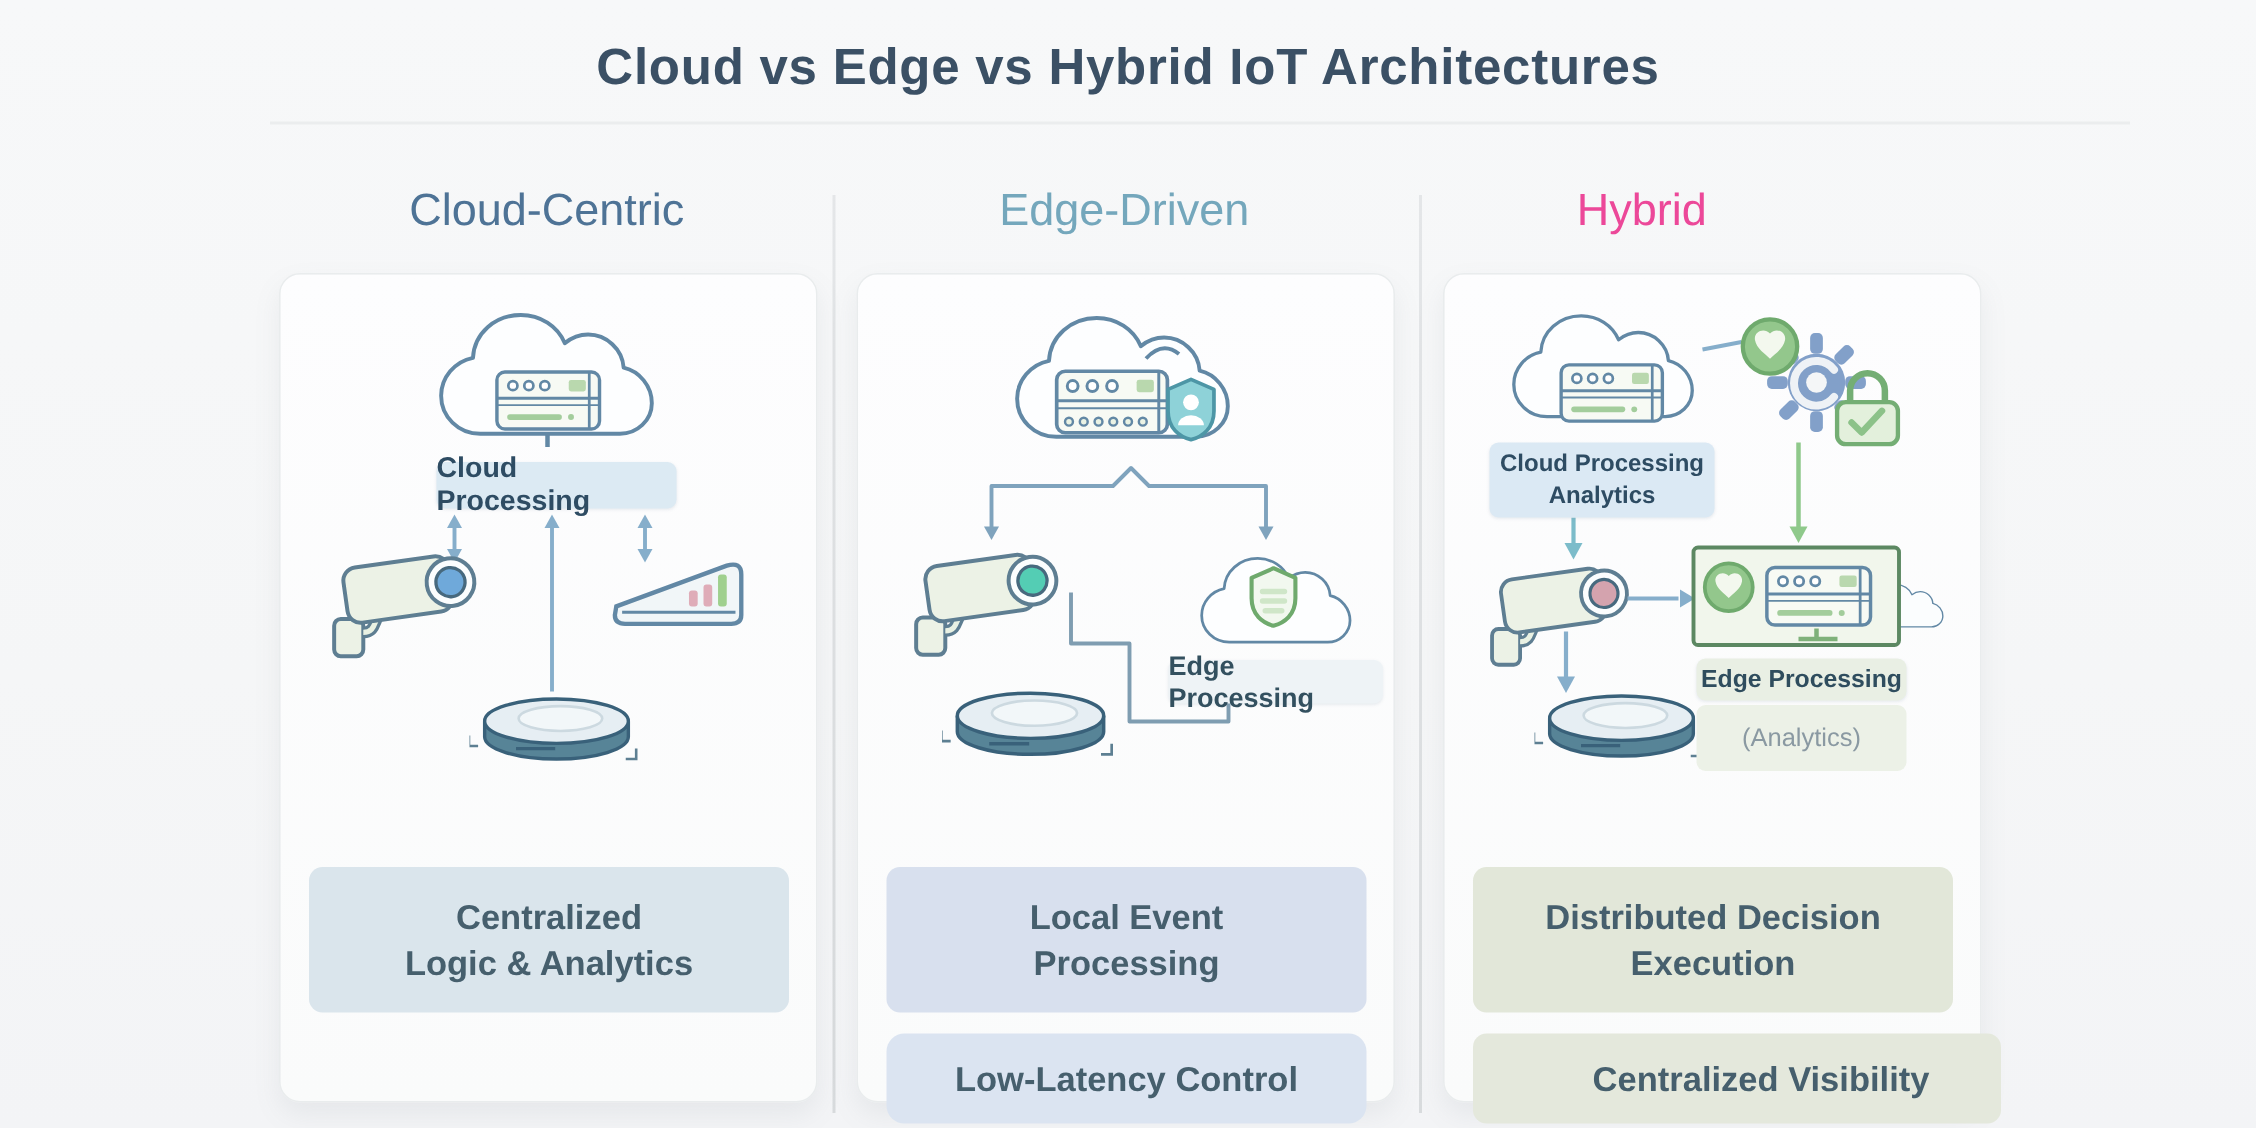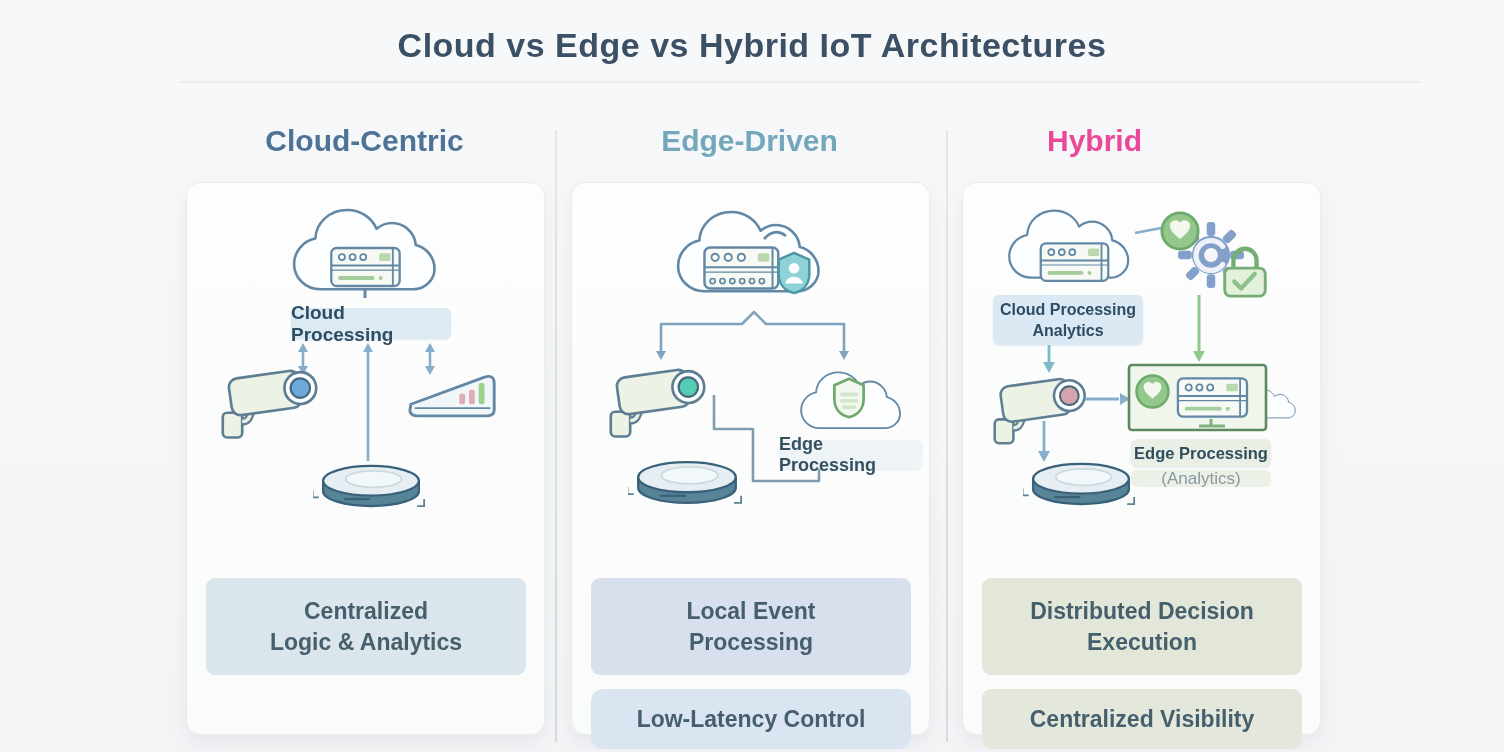--- a/index.html
+++ b/index.html
@@ -10,21 +10,21 @@
     position:relative;
   }
   .stage{position:absolute;inset:0;}
   .title{
     position:absolute;top:26px;left:0;right:0;text-align:center;
     font-size:34px;font-weight:700;color:#3b5065;letter-spacing:.5px;
   }
   .title-rule{position:absolute;top:81px;left:180px;right:84px;height:2px;background:#ebedee;}
   .col-header{
     position:absolute;top:124px;width:357px;height:46px;
-    text-align:center;font-size:30px;font-weight:700;
+    text-align:center;font-size:30px;font-weight:400;
   }
   .h1{left:186px;color:#4e7396;}
   .h2{left:571px;color:#74a7bc;}
   .h3{left:916px;color:#ec4899;}
   .vdiv{position:absolute;top:130px;bottom:10px;width:2px;
     background:linear-gradient(#e4e6e8,#d8dbdd);}
   .vd1{left:555px;} .vd2{left:946px;}
   .panel{
     position:absolute;top:182px;width:357px;height:551px;
     background:linear-gradient(180deg,#fdfdfe,#fafbfb);
@@ -36,31 +36,31 @@
   .lbl{
     position:absolute;z-index:2;display:flex;flex-direction:column;
     align-items:center;justify-content:center;
     font-weight:700;color:#2e4c63;border-radius:6px;
     box-shadow:0 1px 2px rgba(120,140,160,.15);
   }
   .lbl-cloud1{left:104px;top:125px;width:160px;height:31px;font-size:19px;background:#dceaf3;}
   .lbl-edge2{left:207px;top:257px;width:143px;height:29px;font-size:18px;background:#eef3f6;color:#33505f;}
   .lbl-cloud3{left:30px;top:112px;width:150px;height:50px;font-size:16px;line-height:21px;background:#dbe9f4;}
   .lbl-edge3{left:168px;top:256px;width:140px;height:28px;font-size:16.5px;background:#e9efe4;color:#2f4d5e;}
-  .lbl-an3{left:168px;top:287px;width:140px;height:17px;font-size:17px;font-weight:400;background:#ecf1e7;color:#8a99a2;box-shadow:none;}
+  .lbl-an3{left:168px;top:287px;width:140px;height:44px;font-size:17px;font-weight:400;background:#ecf1e7;color:#8a99a2;box-shadow:none;}
   .feature{
     position:absolute;left:19px;width:320px;z-index:2;
     display:flex;flex-direction:column;align-items:center;justify-content:center;
     border-radius:9px;font-size:23px;font-weight:600;color:#465f6d;line-height:31px;margin-top:31px;
   }
   .f-top{top:364px;height:97px;}
   .f-bot{top:475px;height:60px;}
   .c1a{background:#dae5ec;} .c1b{background:#dee4e8;}
   .c2a{background:#d8e0ee;} .c2b{background:#dbe4f1;border-radius:12px;}
-  .c3a{background:#e2e7d9;} .c3b{background:#e4e8dc;}
+  .c3a{background:#e2e7d9;} .c3b{background:#e4e8dc;padding-left:32px;}
   .hidden-defs{position:absolute;width:0;height:0;overflow:hidden;}
 </style>
 </head>
 <body>
 
 <svg class="hidden-defs" aria-hidden="true">
   <defs>
     <symbol id="sym-cloud" viewBox="0 0 200 120">
       <path d="M47,108 C29,108 15,94 15,77 C15,62 26,49 41,46 C42,26 59,11 80,11 C96,11 110,20 116,34 C121,30 128,27 135,27 C150,27 163,39 164,54 C177,57 187,69 187,83 C187,97 175,108 161,108 Z" fill="var(--cloud-fill,#fdfeff)" stroke="var(--cloud-stroke,#6288a5)" stroke-width="3.2" stroke-linejoin="round"></path>
     </symbol>

